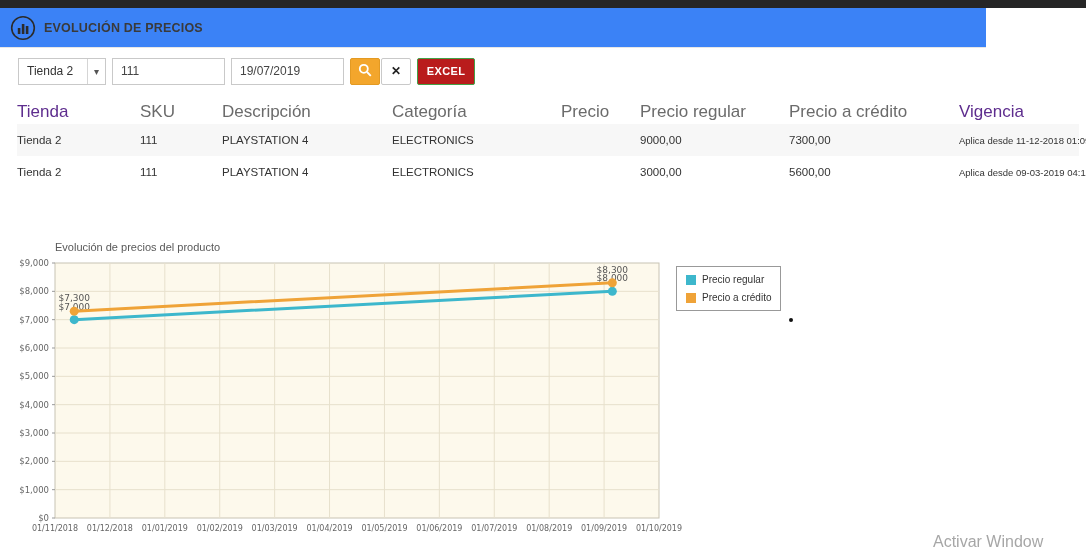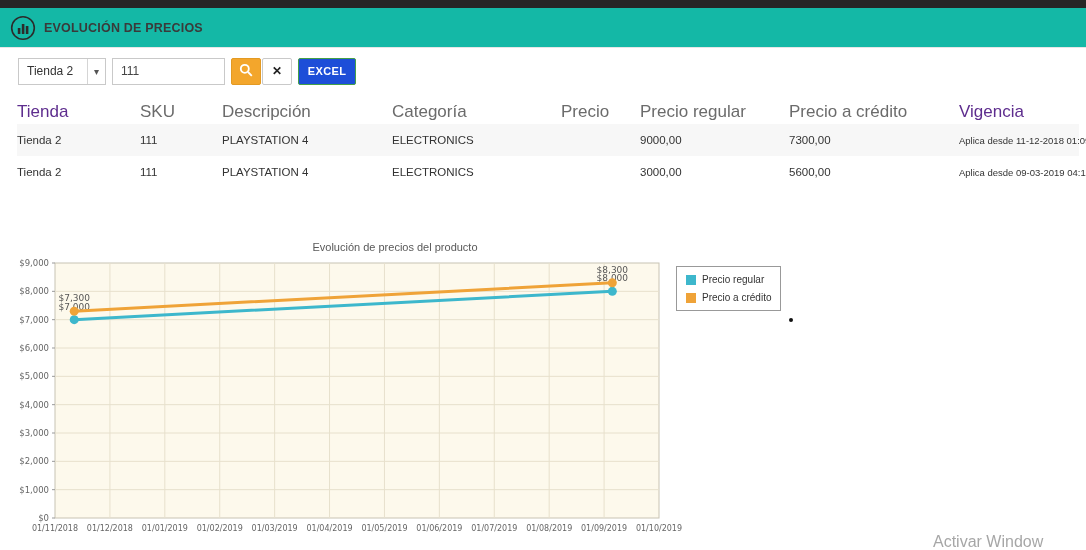--- a/index.html
+++ b/index.html
@@ -1,53 +1,53 @@
 <!DOCTYPE html>
 <html><head>
 <meta charset="utf-8">
 <style>
   html,body{margin:0;padding:0;}
   body{
     width:1086px;height:550px;position:relative;background:#fff;
     font-family:"Liberation Sans",sans-serif;overflow:hidden;color:#333;
   }
   .topbar{position:absolute;top:0;left:0;width:1086px;height:8px;background:#262626;}
-  .page-header{position:absolute;top:8px;left:0;width:1086px;height:40px;
-    border-bottom:1px solid #e6e6e6;display:flex;align-items:center;gap:8px;padding-left:10px;box-sizing:border-box;background:#14b8a6;}
+  .page-header{position:absolute;top:8px;left:0;width:986px;height:40px;
+    border-bottom:1px solid #e6e6e6;display:flex;align-items:center;gap:8px;padding-left:10px;box-sizing:border-box;background:#3b82f6;}
   .page-header h1{font-size:12.5px;font-weight:bold;color:#3a3a3a;margin:0;letter-spacing:.2px;}
   .hicon{display:flex;align-items:center;}
 
   
   .filters{position:absolute;top:57px;left:18px;height:28px;display:flex;align-items:center;}
   .sel{width:88px;height:27px;border:1px solid #c9c9c9;background:#fff;display:flex;align-items:center;
     font-size:12px;color:#333;margin-right:6px;box-sizing:border-box;cursor:default;}
   .sel .sel-txt{flex:1;padding-left:8px;}
   .sel .sel-arrow{width:17px;height:100%;border-left:1px solid #d5d5d5;display:flex;align-items:center;justify-content:center;
     font-size:10px;color:#555;}
   .txt{width:113px;height:27px;border:1px solid #c9c9c9;box-sizing:border-box;padding:0 8px;font-size:12px;color:#444;
     margin-right:6px;font-family:"Liberation Sans",sans-serif;}
   .btn{height:27px;box-sizing:border-box;border-radius:2px;display:flex;align-items:center;justify-content:center;cursor:pointer;}
   .btn-search{width:30px;background:#f3a62c;border:1px solid #e39a23;margin-right:1px;}
   .btn-clear{width:30px;background:#fff;border:1px solid #c9c9c9;color:#222;font-size:12px;font-weight:bold;margin-right:6px;}
-  .btn-excel{width:58px;background:#1d4ed8;border:1px solid #44a047;color:#fff;font-size:11px;font-weight:600;letter-spacing:.4px;}
+  .btn-excel{width:58px;background:#b91c1c;border:1px solid #44a047;color:#fff;font-size:11px;font-weight:600;letter-spacing:.4px;}
 
   
   .thead{position:absolute;top:99px;left:17px;width:1062px;height:25px;display:grid;
     grid-template-columns:123px 82px 170px 169px 79px 149px 170px 1fr;align-items:center;font-size:17px;color:#6b6b6b;}
   .thead .th{cursor:pointer;}
   .thead .th.sorted{color:#5e2d8e;}
   .tbody{position:absolute;top:124px;left:17px;width:1062px;}
   .trow{display:grid;grid-template-columns:123px 82px 170px 169px 79px 149px 170px 1fr;height:32px;align-items:center;
     font-size:11.5px;color:#333;}
   .trow:nth-child(odd){background:#f7f7f7;}
   .td{white-space:nowrap;}
   .td:last-child{font-size:9.5px;}
 
   
-  .chart-title{position:absolute;top:241px;left:55px;width:680px;text-align:center;font-size:11px;color:#595959;}
+  .chart-title{position:absolute;top:241px;left:55px;width:680px;text-align:left;font-size:11px;color:#595959;}
   #chart-svg{position:absolute;top:255px;left:8px;font-family:"DejaVu Sans",sans-serif;}
   .legend{position:absolute;left:676px;top:266px;background:#fff;border:1px solid #999;padding:7px 9px;
     display:flex;flex-direction:column;gap:7px;font-size:10px;color:#333;}
   .legend .item{display:flex;align-items:center;gap:6px;white-space:nowrap;}
   .legend .swatch{width:10px;height:10px;display:inline-block;}
 
   .cursor-dot{position:absolute;left:789px;top:318px;width:4px;height:4px;background:#111;border-radius:50%;}
   .watermark{position:absolute;left:933px;top:520px;font-size:16px;color:rgba(150,150,150,.85);margin-top:13px;}
 </style>
 </head>
@@ -66,20 +66,21 @@
   </span>
   <h1>EVOLUCIÓN DE PRECIOS</h1>
 </header>
 
 <div class="filters">
   <div class="sel">
     <span class="sel-txt">Tienda 2</span>
     <span class="sel-arrow">▾</span>
   </div>
   <input class="txt" value="111" style="">
+  <input class="txt" value="19/07/2019" style="">
   <button class="btn btn-search">
     <span>
       <svg width="14" height="14" viewBox="0 0 14 14">
         <circle cx="5.8" cy="5.8" r="4" fill="none" stroke="#fff" stroke-width="1.8"></circle>
         <line x1="9" y1="9" x2="12.8" y2="12.8" stroke="#fff" stroke-width="1.8"></line>
       </svg>
     </span>
   </button>
   <button class="btn btn-clear">
     <span>✕</span>

